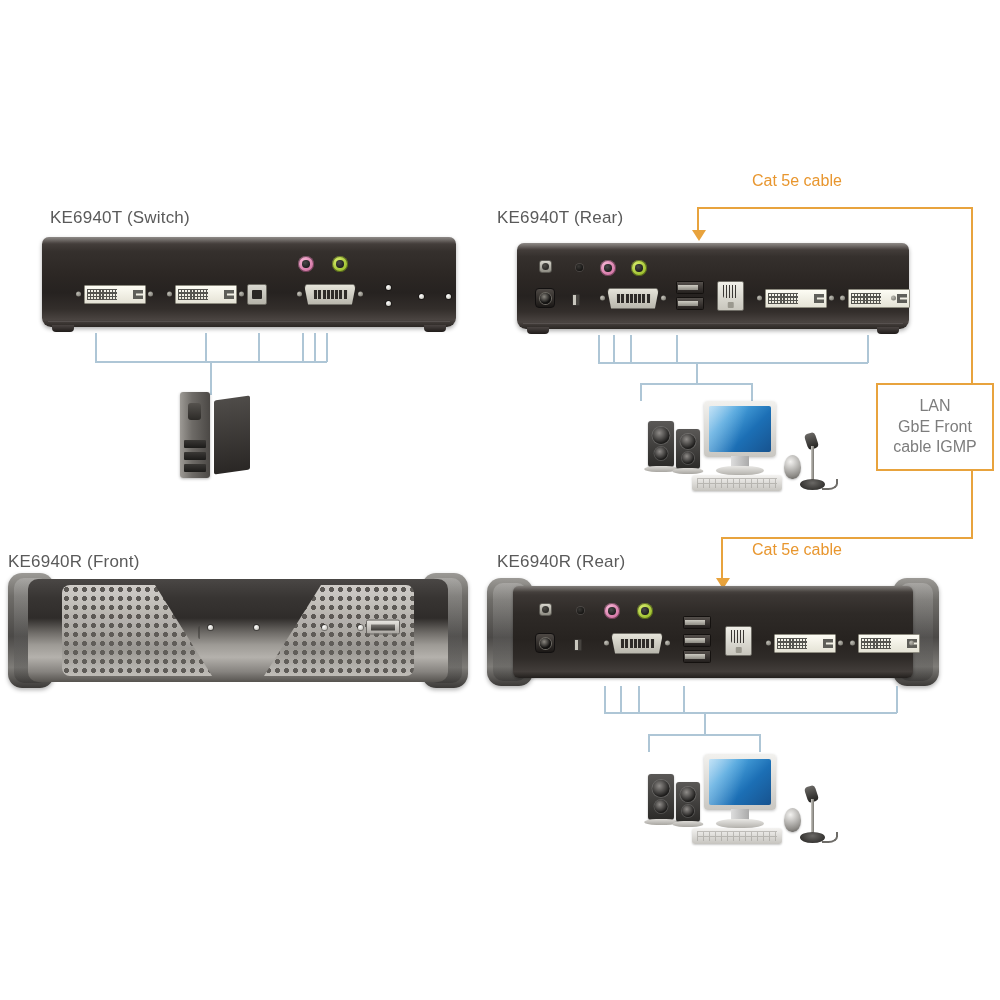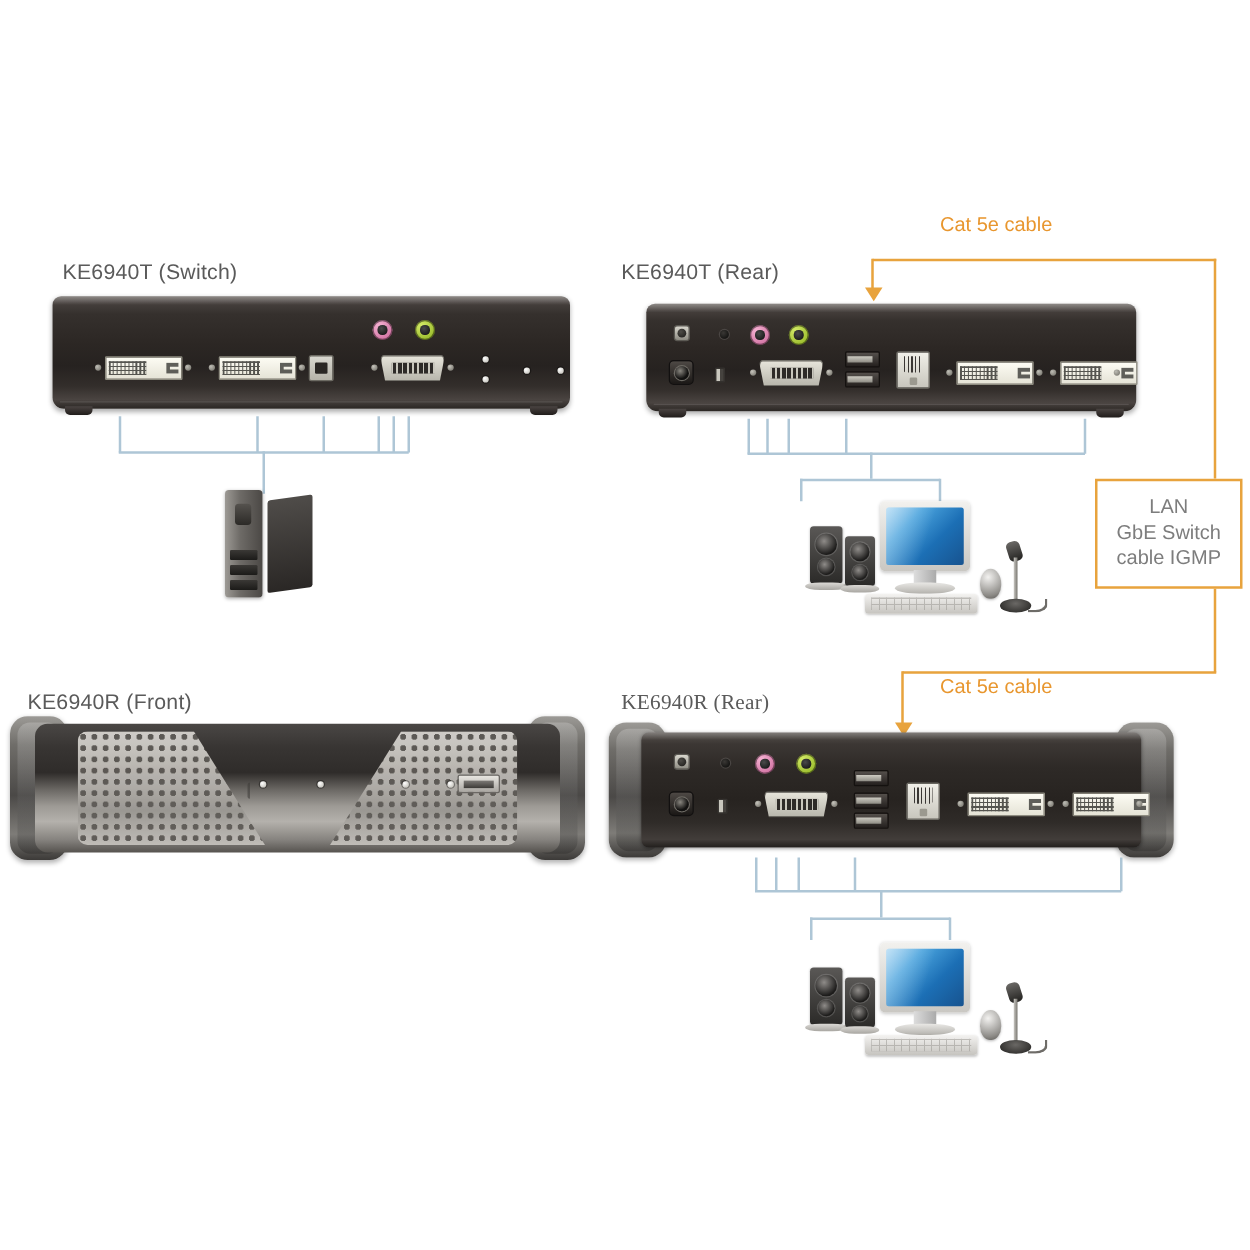--- a/index.html
+++ b/index.html
@@ -422,35 +422,35 @@
     border-radius: 0 0 60% 0;
   }
 </style>
 </head>
 <body>
 
 <div id="stage">
 
   <div class="dev-label" style="left:50px; top:208px;">KE6940T (Switch)</div>
   <div class="dev-label" style="left:497px; top:208px;">KE6940T (Rear)</div>
-  <div class="dev-label" style="left:22px; top:552px;">KE6940R (Front)</div>
-  <div class="dev-label" style="left:497px; top:552px;font-family:Liberation Serif, serif;">KE6940R (Rear)</div>
+  <div class="dev-label" style="left:8px; top:552px;">KE6940R (Front)</div>
+  <div class="dev-label" style="left:497px; top:552px;">KE6940R (Rear)</div>
 
   <div class="cat-label" style="left:752px; top:172px;">Cat 5e cable</div>
 
   <div class="oline h" style="left:698px; top:207px; width:275px;"></div>
 
   <div class="oline v" style="left:697px; top:207px; height:25px;"></div>
   <div class="oarrow" style="left:692px; top:230px;"></div>
 
   <div class="oline v" style="left:971px; top:207px; height:176px;"></div>
 
   <div class="lanbox" style="left:876px; top:383px; width:118px; height:88px;">
     <span>LAN</span>
-    <span>GbE Switch</span>
+    <span>GbE Front</span>
     <span>cable IGMP</span>
   </div>
 
   <div class="oline v" style="left:971px; top:471px; height:67px;"></div>
   <div class="oline h" style="left:722px; top:537px; width:251px;"></div>
   <div class="oline v" style="left:721px; top:537px; height:44px;"></div>
   <div class="oarrow" style="left:716px; top:578px;"></div>
   <div class="cat-label" style="left:752px; top:541px;">Cat 5e cable</div>
 
   <div class="chassis" style="left:42px; top:237px; width:414px; height:90px;">

